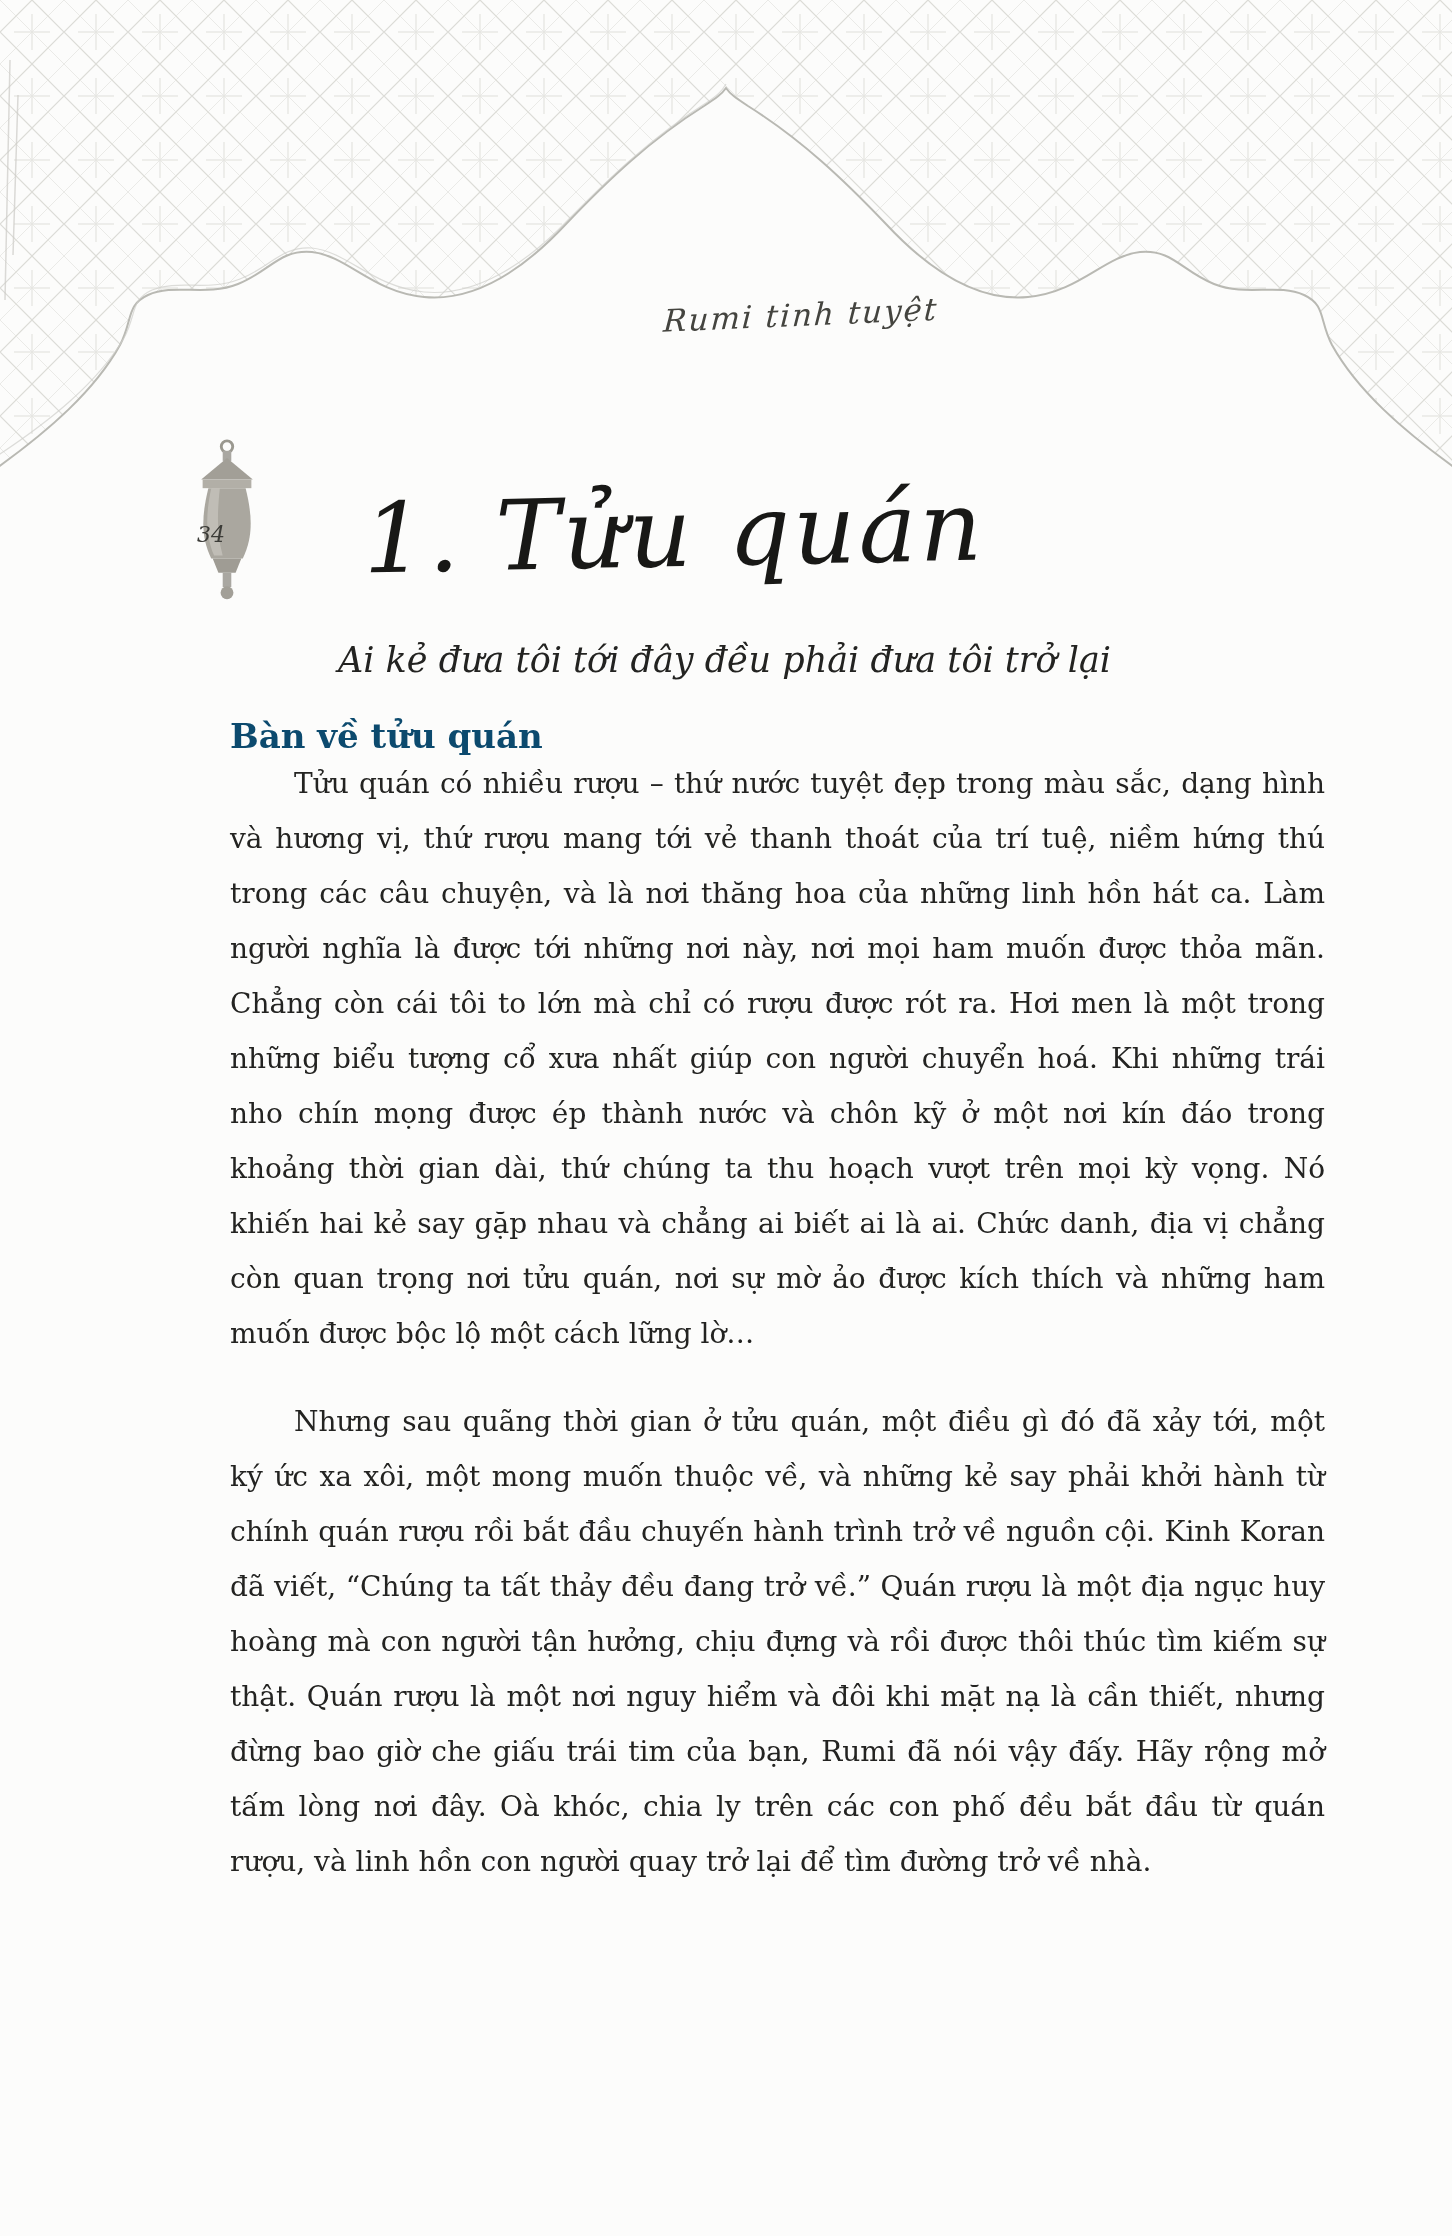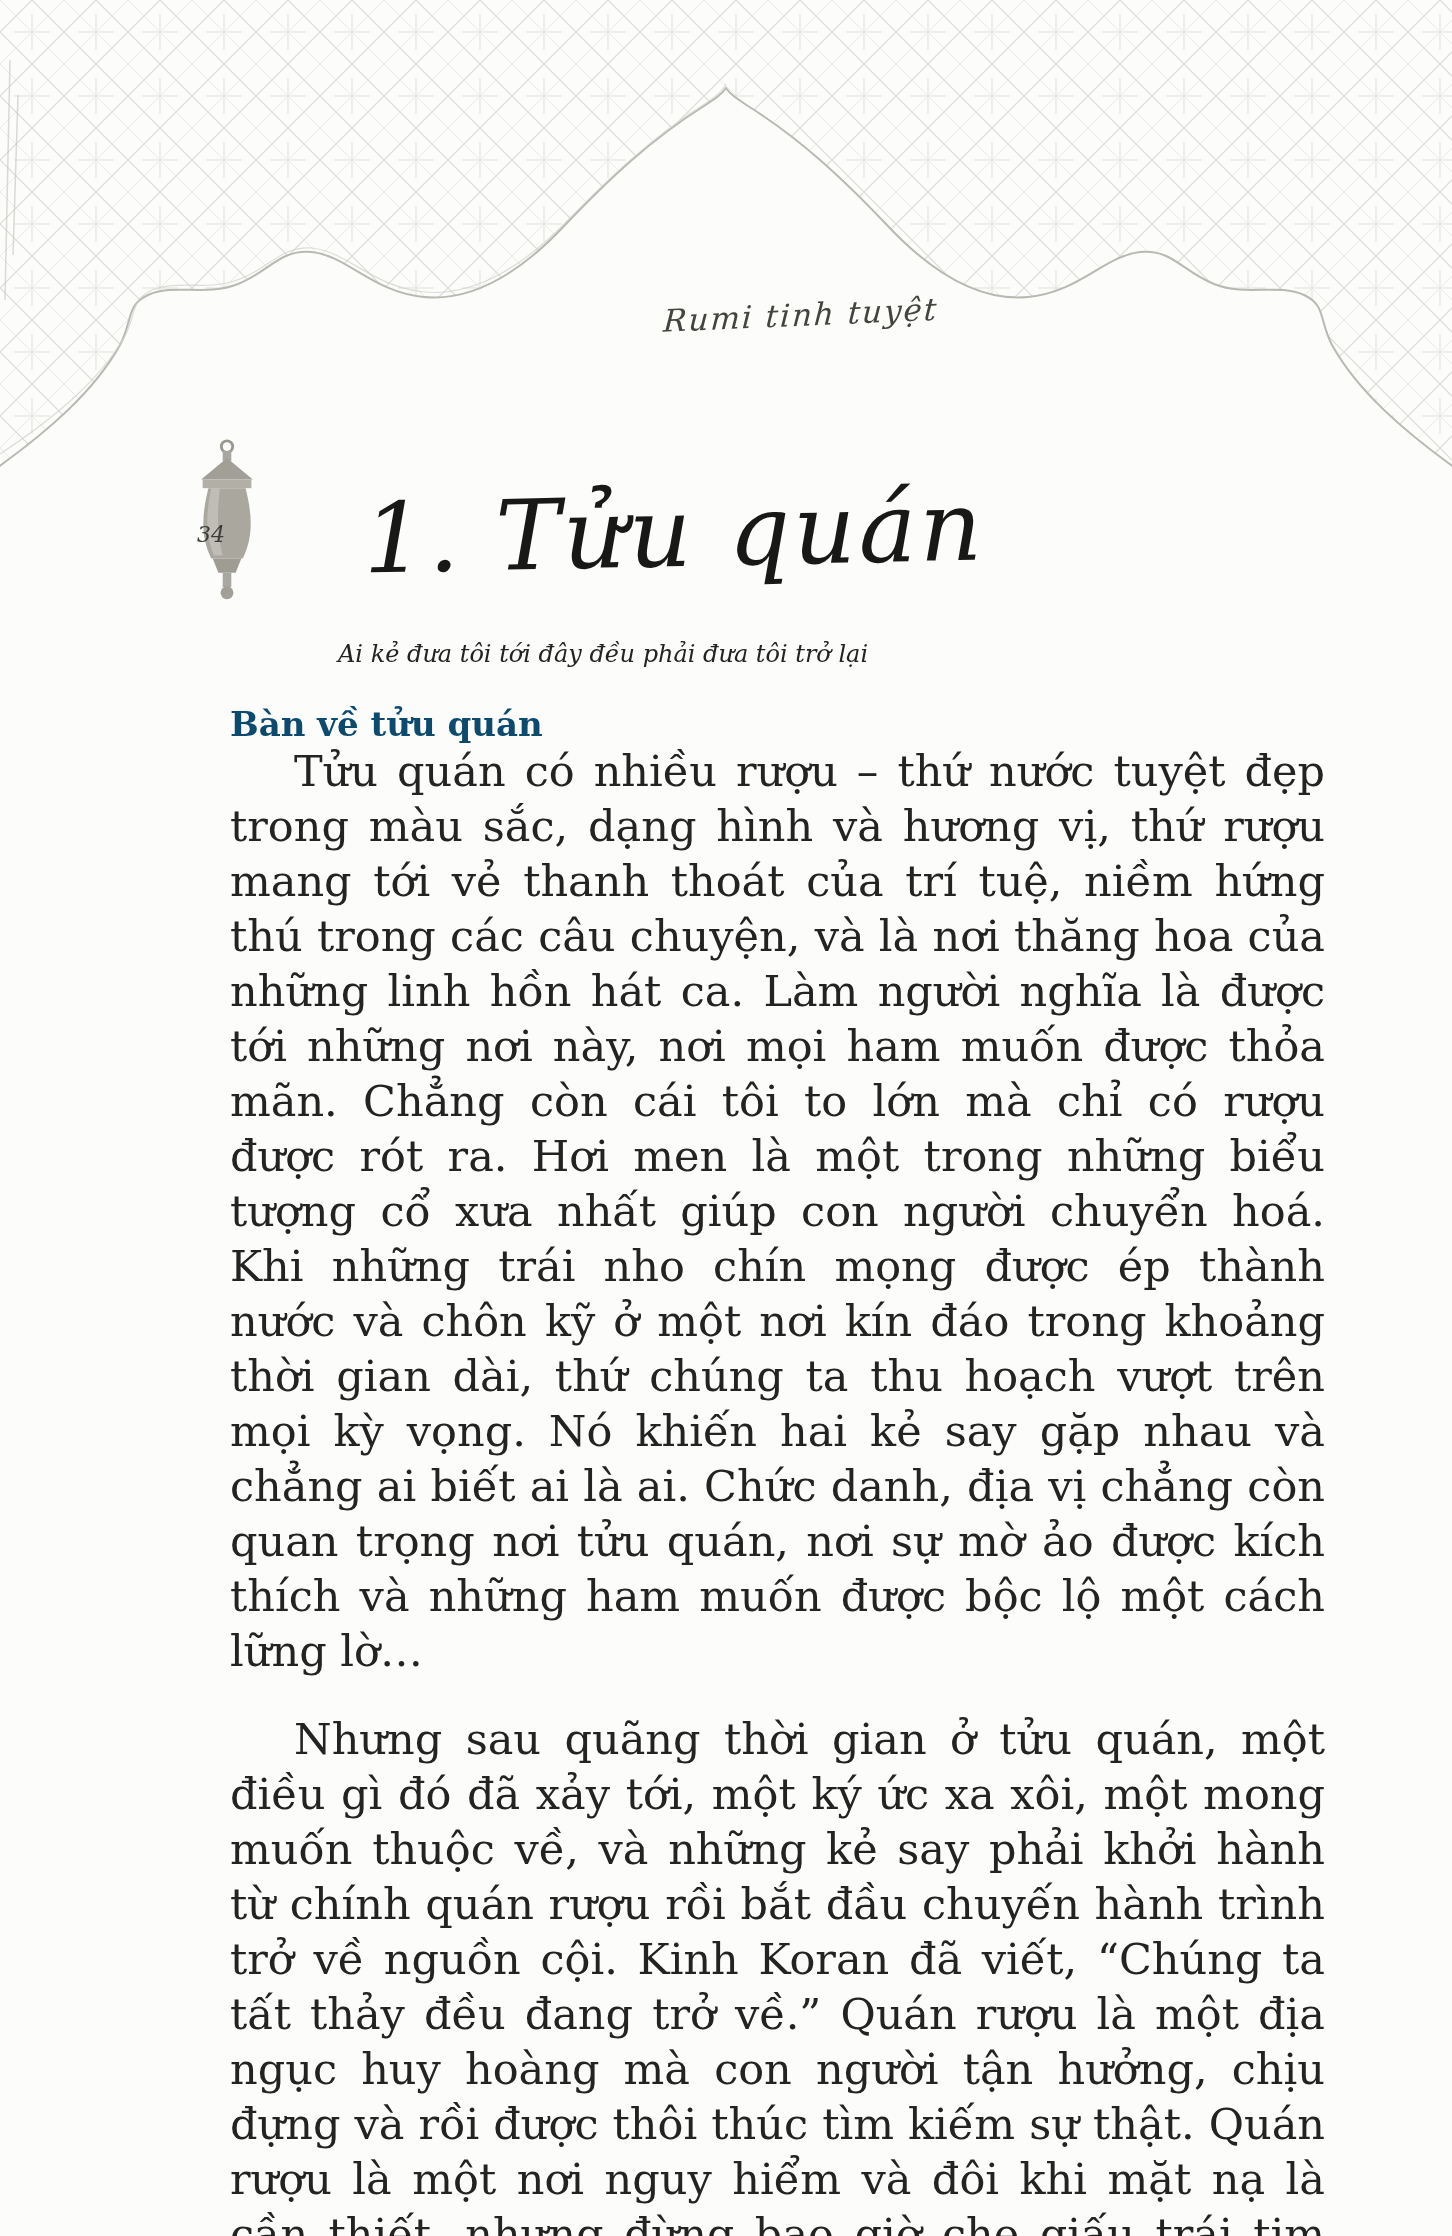--- a/index.html
+++ b/index.html
@@ -73,32 +73,32 @@
     transform: rotate(-1.2deg);
     white-space: nowrap;
   }
   .content {
     margin-left: 230px;
     width: 1095px;
   }
   .epigraph {
     padding-left: 108px;
     font-style: italic;
-    font-size: 24px;
+    font-size: 35px;
     color: #232321;
   }
   .section-heading {
     margin: 36px 0 0 0;
     font-size: 34px;
     font-weight: bold;
     color: #0c4a6e;
   }
   .para {
     margin: 0;
-    font-size: 43px;
+    font-size: 28px;
     line-height: 55px;
     text-align: justify;
     text-indent: 64px;
     color: #232321;
   }
   .para + .para { margin-top: 33px; }
 </style>
 </head>
 <body>
 

